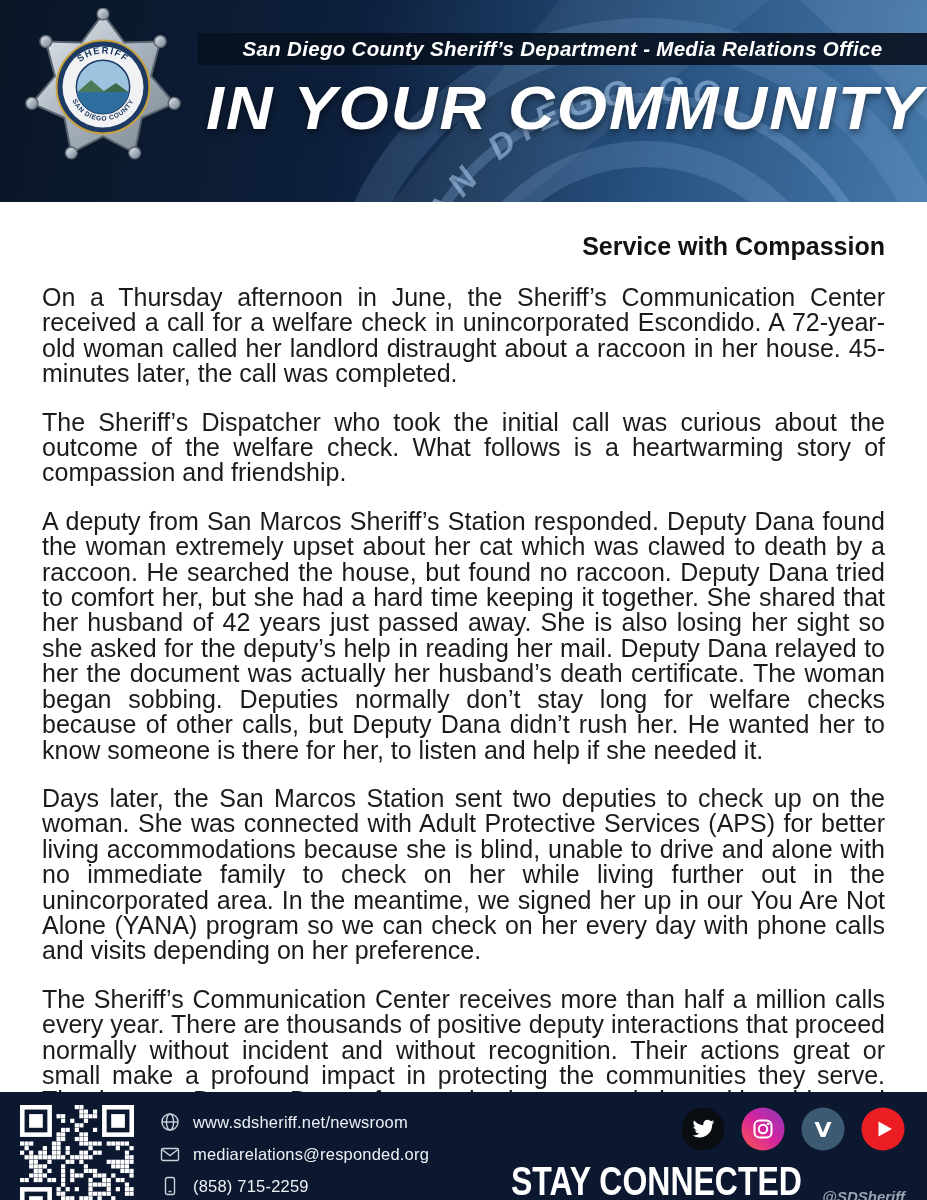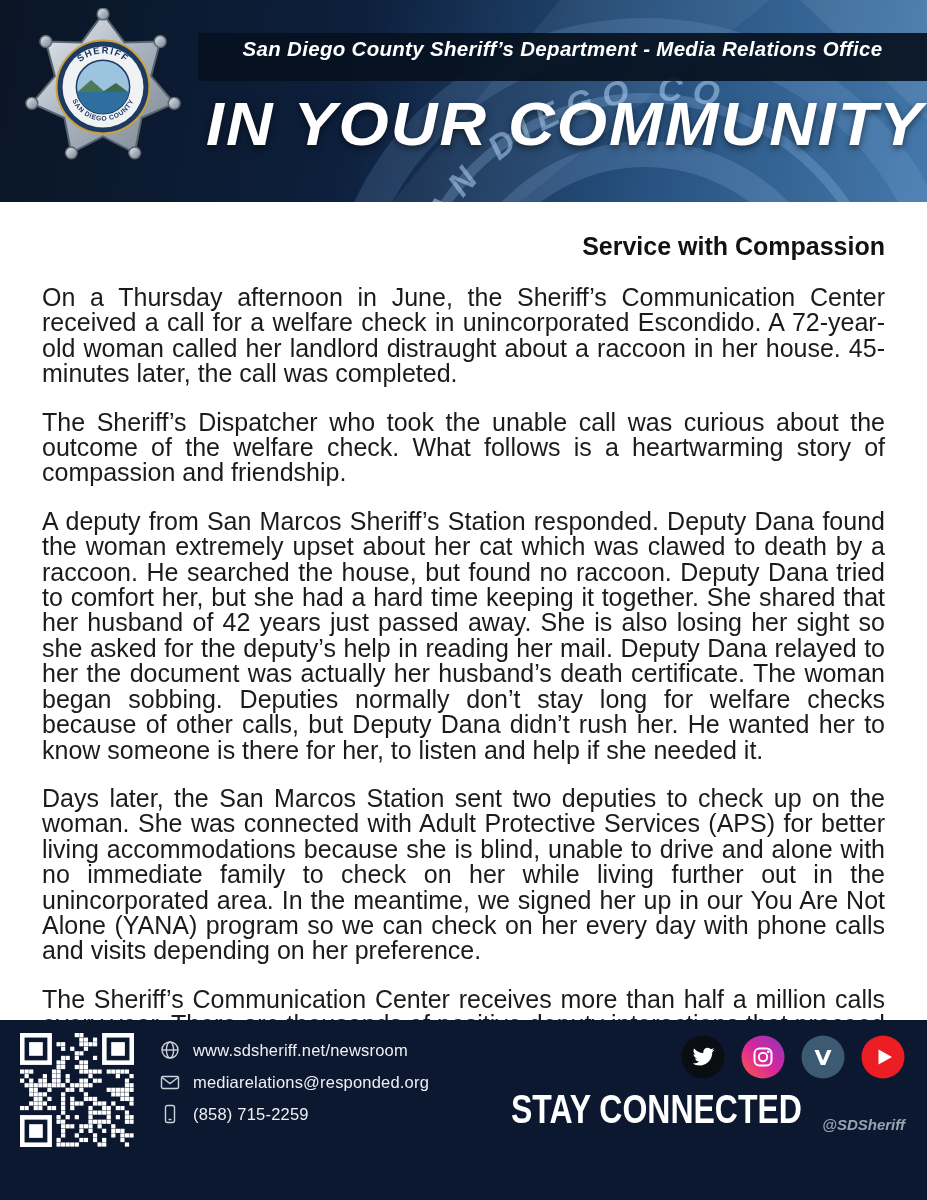--- a/index.html
+++ b/index.html
@@ -7,31 +7,31 @@
     width:927px;height:1200px;margin:0 auto;background:#fff;
     font-family:"Liberation Sans",sans-serif;display:flex;flex-direction:column;
     overflow:hidden;position:relative;
   }
   
   .header{position:relative;height:202px;flex:0 0 auto;overflow:hidden;
     background:linear-gradient(100deg,#0a1626 0%,#0d1f3c 38%,#27517f 70%,#4579ab 100%);}
   .header-art{position:absolute;inset:0;width:100%;height:100%;}
   .badge{position:absolute;left:24px;top:8px;width:158px;height:158px;z-index:3;}
   .header-text{position:relative;z-index:2;margin-left:198px;padding-top:33px;color:#fff;}
-  .dept-bar{background:rgba(7,17,31,.92);height:48px;line-height:32px;text-align:center;
+  .dept-bar{background:rgba(7,17,31,.92);height:32px;line-height:32px;text-align:center;
     font-style:italic;font-weight:bold;font-size:20.5px;letter-spacing:.3px;color:#fff;}
   .banner-title{font-size:62px;font-style:italic;font-weight:900;letter-spacing:2px;
     margin:7px 0 0 8px;transform:scaleX(1.04);transform-origin:left center;
     white-space:nowrap;text-shadow:0 3px 7px rgba(0,0,0,.5);}
   
   .article{flex:1 1 auto;overflow:hidden;padding:30px 42px 0;}
   .article h1{text-align:right;font-size:25px;margin:0 0 24px;color:#121212;font-weight:bold;}
   .article p{margin:0 0 23px;font-size:25px;line-height:25.4px;text-align:justify;color:#1b1b1b;}
   
-  .footer{flex:0 0 auto;height:180px;background:#0c1830;display:flex;align-items:flex-start;
+  .footer{flex:0 0 auto;height:108px;background:#0c1830;display:flex;align-items:flex-start;
     padding:13px 22px 0 20px;box-sizing:border-box;color:#eef1f4;}
   .qr-wrap{width:114px;height:114px;flex:0 0 auto;}
   .contacts{margin-left:26px;margin-top:7px;display:flex;flex-direction:column;gap:12px;}
   .contact-row{display:flex;align-items:center;gap:13px;font-size:16.5px;letter-spacing:.2px;cursor:pointer;}
   .contact-row .ci{width:20px;height:20px;flex:0 0 auto;}
   .social-block{margin-left:auto;display:flex;flex-direction:column;align-items:flex-end;gap:7px;margin-top:2px;}
   .social-icons{display:flex;gap:16px;}
   .social-icons svg{cursor:pointer;display:block;}
   .stay-row{display:flex;align-items:flex-end;gap:20px;}
   .stay-text{font-size:41px;font-weight:900;letter-spacing:0;white-space:nowrap;
@@ -103,21 +103,21 @@
       <div class="dept-bar">
         <span>San Diego County Sheriff’s Department - Media Relations Office</span>
       </div>
       <div class="banner-title">IN YOUR COMMUNITY</div>
     </div>
   </header>
 
   <main class="article">
     <h1>Service with Compassion</h1>
     <p>On a Thursday afternoon in June, the Sheriff’s Communication Center received a call for a welfare check in unincorporated Escondido. A 72-year-old woman called her landlord distraught about a raccoon in her house.  45-minutes later, the call was completed.</p>
-    <p>The Sheriff’s Dispatcher who took the unable call was curious about the outcome of the welfare check. What follows is a heartwarming story of compassion and friendship.</p>
+    <p>The Sheriff’s Dispatcher who took the initial call was curious about the outcome of the welfare check. What follows is a heartwarming story of compassion and friendship.</p>
     <p>A deputy from San Marcos Sheriff’s Station responded.  Deputy Dana found the woman extremely upset about her cat which was clawed to death by a raccoon.  He searched the house, but found no raccoon. Deputy Dana tried to comfort her, but she had a hard time keeping it together. She shared that her husband of 42 years just passed away. She is also losing her sight so she asked for the deputy’s help in reading her mail. Deputy Dana relayed to her the document was actually her husband’s death certificate. The woman began sobbing. Deputies normally don’t stay long for welfare checks because of other calls, but Deputy Dana didn’t rush her.  He wanted her to know someone is there for her, to listen and help if she needed it.</p>
     <p>Days later, the San Marcos Station sent two deputies to check up on the woman.  She was connected with Adult Protective Services (APS) for better living accommodations because she is blind, unable to drive and alone with no immediate family to check on her while living further out in the unincorporated area. In the meantime, we signed her up in our You Are Not Alone (YANA) program so we can check on her every day with phone calls and visits depending on her preference.</p>
     <p>The Sheriff’s Communication Center receives more than half a million calls every year. There are thousands of positive deputy interactions that proceed normally without incident and without recognition. Their actions great or small make a profound impact in protecting the communities they serve.  Thank you, Deputy Dana, for conducting your duties with pride and dedication to our mission.</p>
   </main>
 
   <footer class="footer">
     <div class="qr-wrap">
       <svg id="qr-svg" width="114" height="114" viewBox="0 0 114 114">
           <rect x="54.72" y="0.00" width="4.20" height="4.20" fill="#ffffff"></rect>
           <rect x="59.28" y="0.00" width="4.20" height="4.20" fill="#ffffff"></rect>

